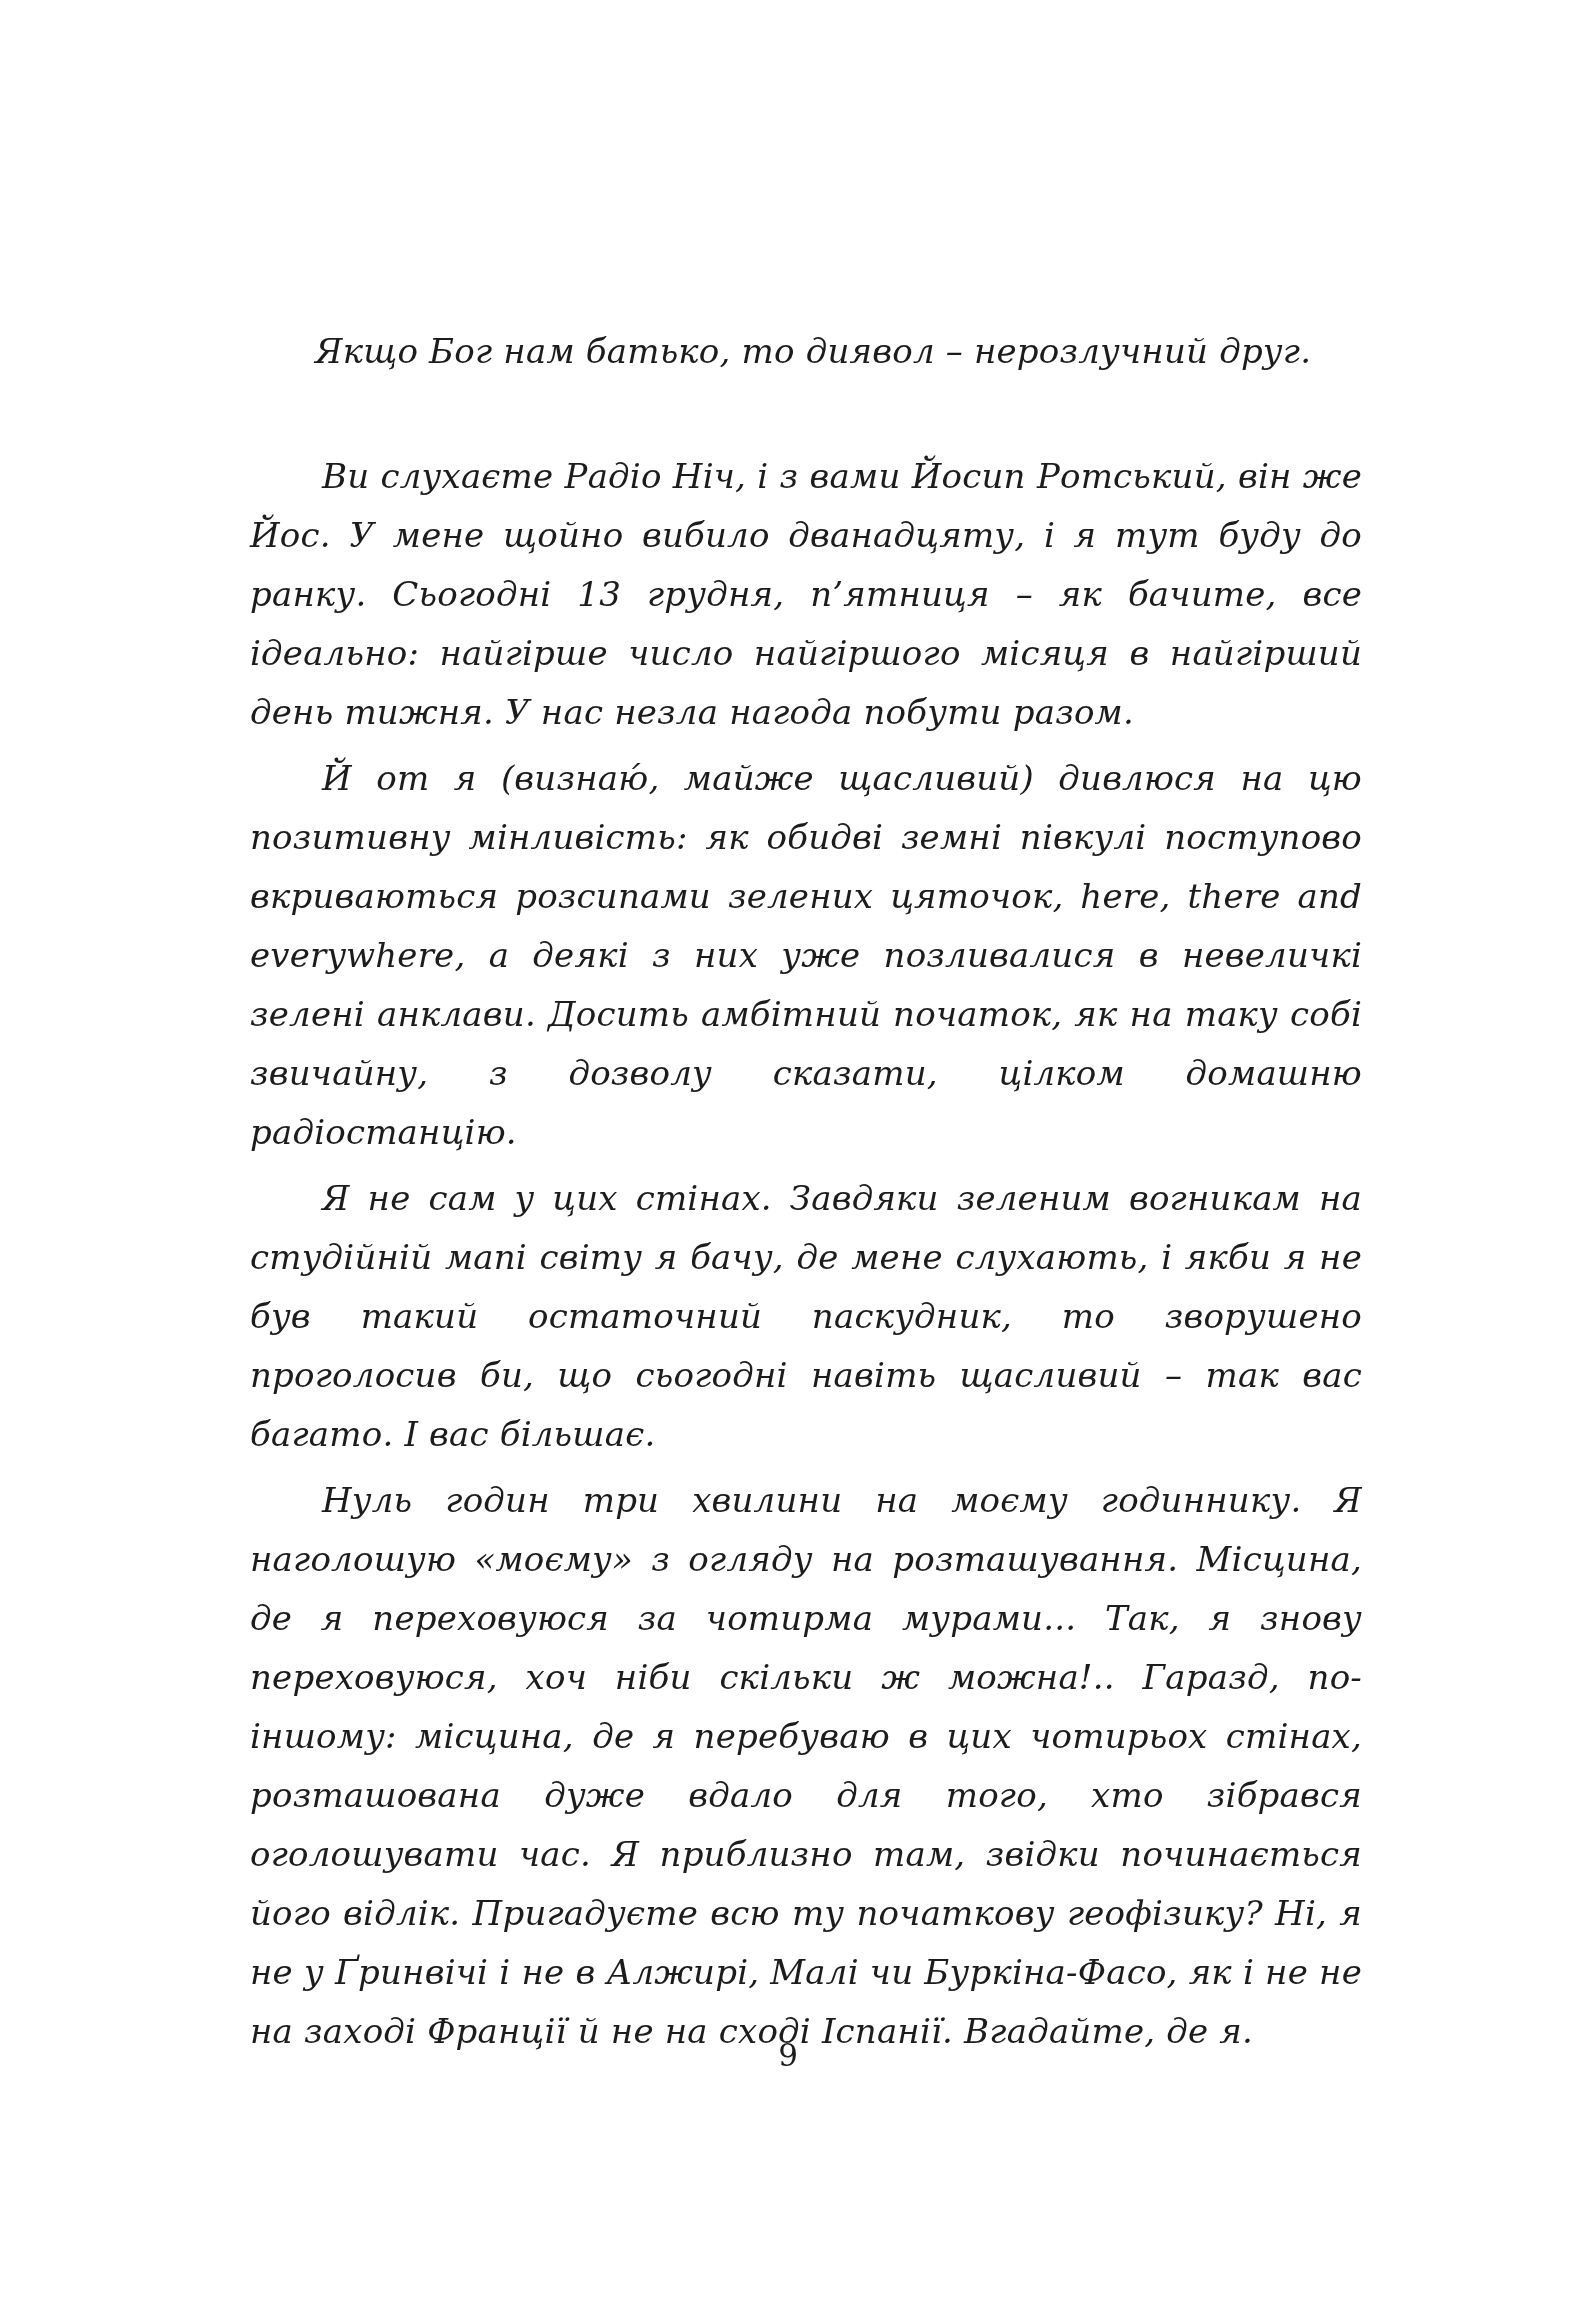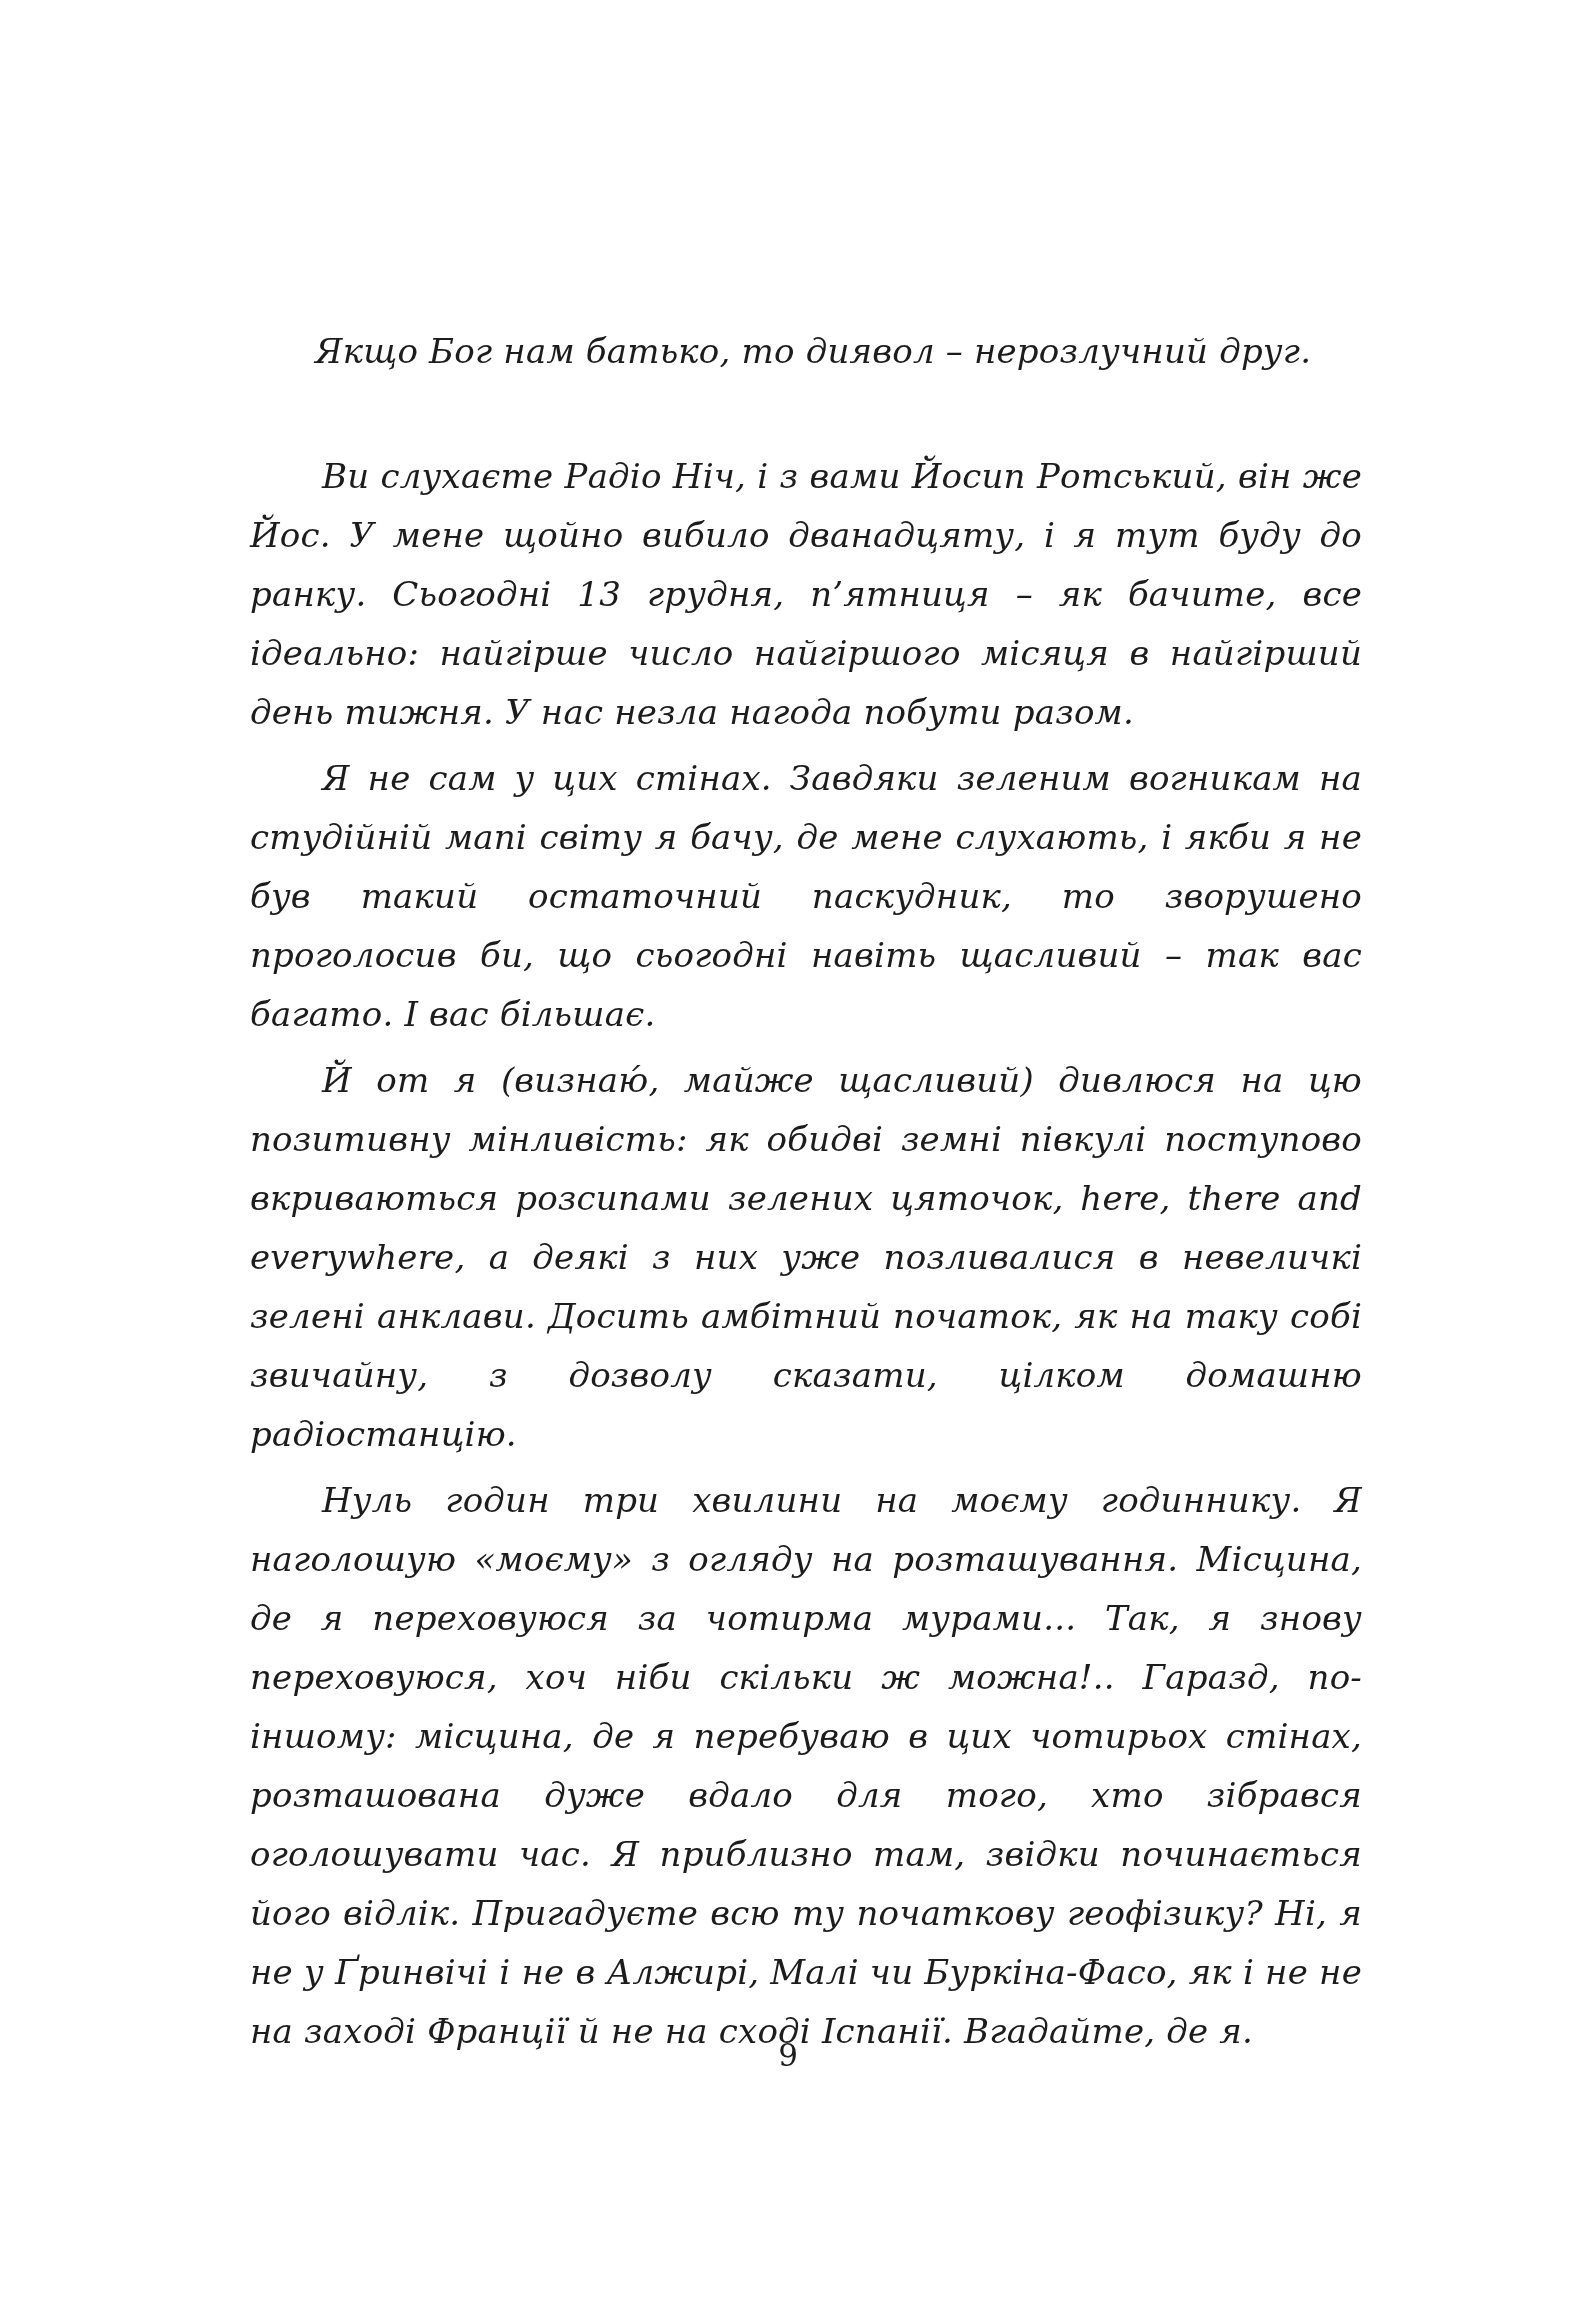--- a/index.html
+++ b/index.html
@@ -49,19 +49,19 @@
       color: #1c1c1c;
     }
   </style>
 </head>
 <body>
 
 <div class="book-page" lang="uk">
   <div class="text-column">
     <p class="epigraph">Якщо Бог нам батько, то диявол – нерозлучний друг.</p>
     <p class="body-par">Ви слухаєте Радіо Ніч, і з вами Йосип Ротський, він же Йос. У мене щойно вибило дванадцяту, і я тут буду до ранку. Сьогодні 13 грудня, п’ятниця – як бачите, все ідеально: найгірше число найгіршого місяця в найгірший день тижня. У нас незла нагода побути разом.</p>
+    <p class="body-par">Й от я (визнаю́, майже щасливий) дивлюся на цю позитивну мінливість: як обидві земні півкулі поступово вкриваються розсипами зелених цяточок, here, there and everywhere, а деякі з них уже позливалися в невеличкі зелені анклави. Досить амбітний початок, як на таку собі звичайну, з дозволу сказати, цілком домашню радіостанцію.</p>
     <p class="body-par">Я не сам у цих стінах. Завдяки зеленим вогникам на студійній мапі світу я бачу, де мене слухають, і якби я не був такий остаточний паскудник, то зворушено проголосив би, що сьогодні навіть щасливий – так вас багато. І вас більшає.</p>
-    <p class="body-par">Й от я (визнаю́, майже щасливий) дивлюся на цю позитивну мінливість: як обидві земні півкулі поступово вкриваються розсипами зелених цяточок, here, there and everywhere, а деякі з них уже позливалися в невеличкі зелені анклави. Досить амбітний початок, як на таку собі звичайну, з дозволу сказати, цілком домашню радіостанцію.</p>
     <p class="body-par">Нуль годин три хвилини на моєму годиннику. Я наголошую «моєму» з огляду на розташування. Місцина, де я переховуюся за чотирма мурами... Так, я знову переховуюся, хоч ніби скільки ж можна!.. Гаразд, по-іншому: місцина, де я перебуваю в цих чотирьох стінах, розташована дуже вдало для того, хто зібрався оголошувати час. Я приблизно там, звідки починається його відлік. Пригадуєте всю ту початкову геофізику? Ні, я не у Ґринвічі і не в Алжирі, Малі чи Буркіна-Фасо, як і не не на заході Франції й не на сході Іспанії. Вгадайте, де я.</p>
   </div>
   <div class="page-number">9</div>
 </div>
 
 
 </body></html>

